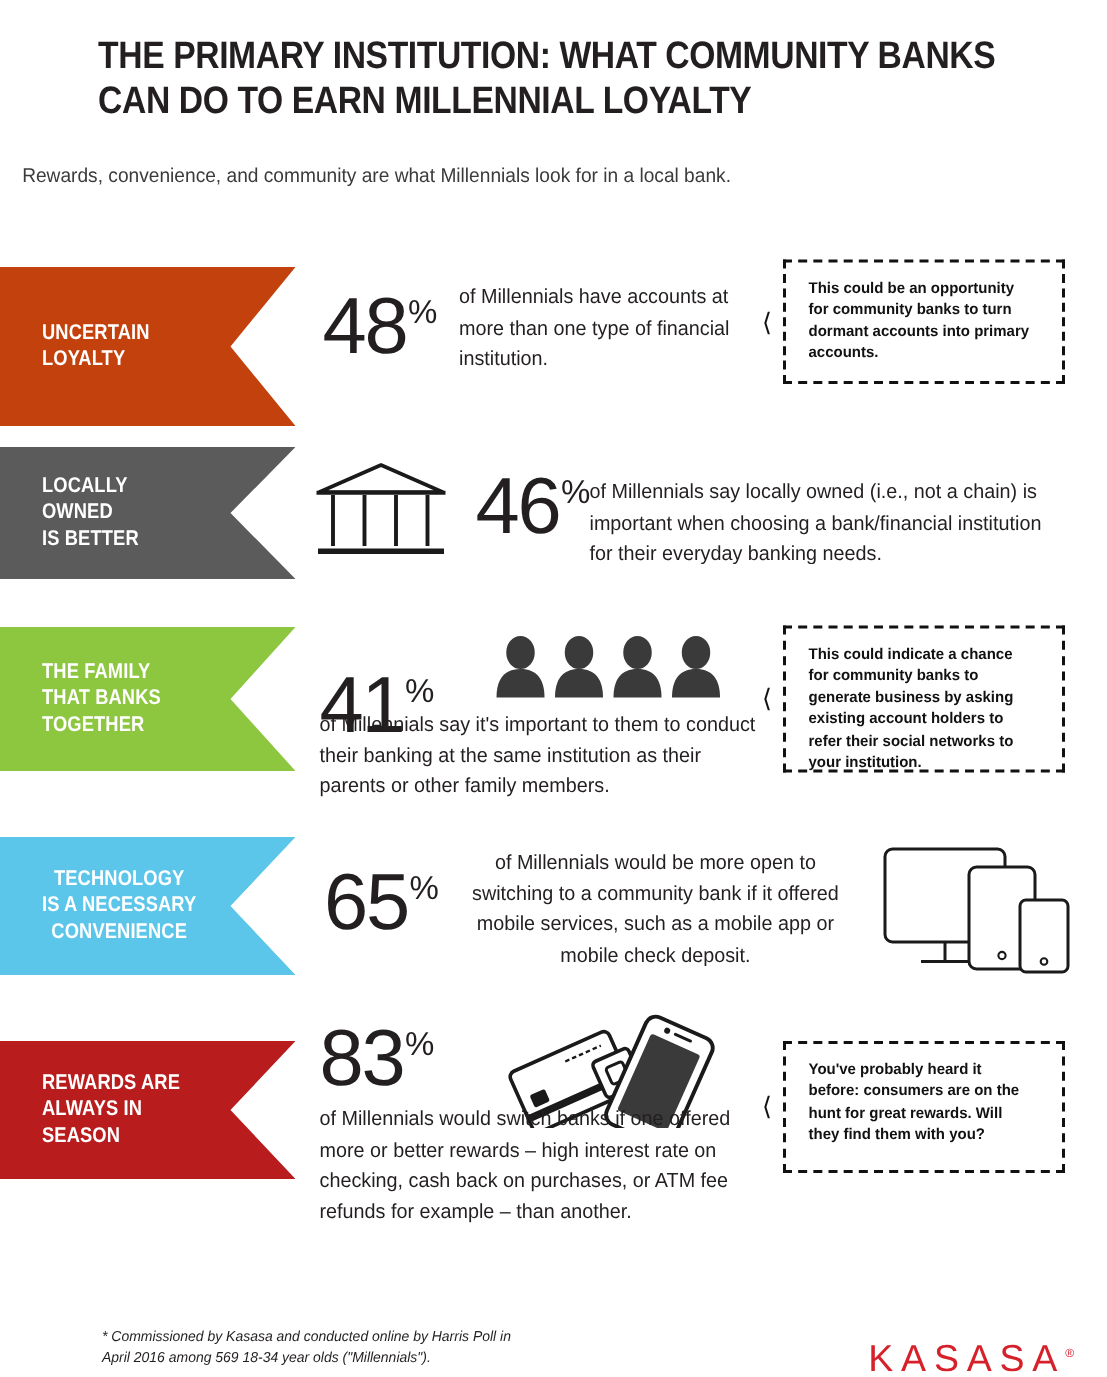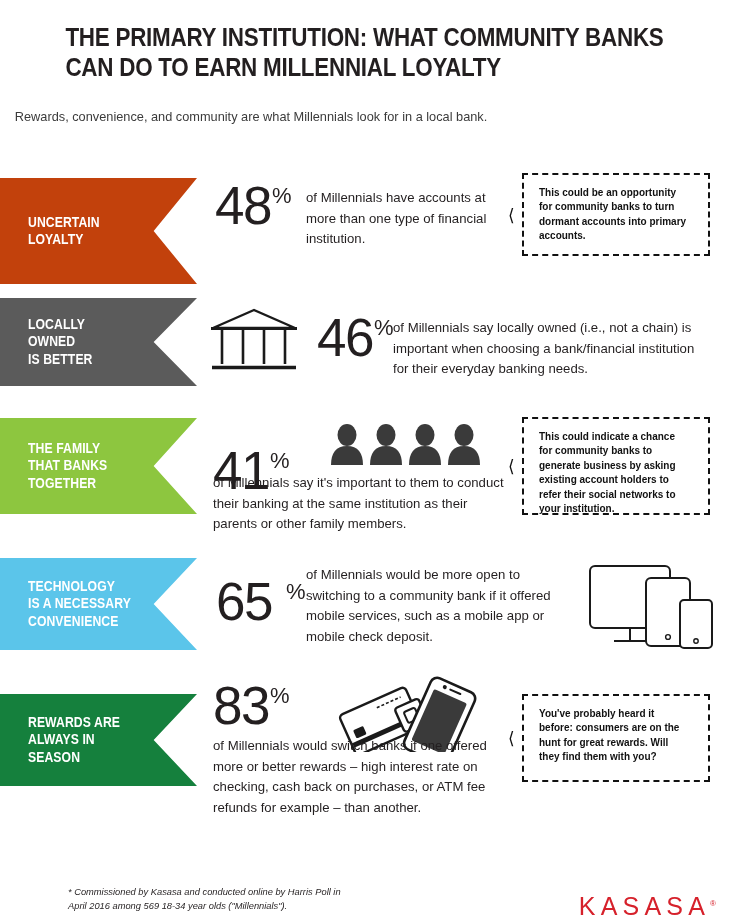--- a/index.html
+++ b/index.html
@@ -173,21 +173,21 @@
     <div class="subtitle">Rewards, convenience, and community are what Millennials look for in a local bank.</div>
   </div>
 
   <div class="section" style="top:150px;height:110px;">
 
     <div class="ribbon" style="top:12px;height:106px;width:197px;background:#c2410c;">
       <div class="ribbon-label">UNCERTAIN
 LOYALTY</div>
     </div>
 
-    <div style="position:absolute;left:215px;top:16px;justify-content:space-between;" class="pct">
+    <div style="position:absolute;left:215px;top:28px;justify-content:space-between;" class="pct">
       <span class="pct-num">48</span>
       <span class="pct-sym">%</span>
     </div>
 
     <div class="copy" style="position:absolute;left:306px;top:22px;width:205px;">of Millennials have accounts at more than one type of financial institution.</div>
 
     <div class="callout" style="left:522px;top:7px;width:188px;height:83px;">
       <span class="callout-notch">⟨</span>
       <div class="callout-text">This could be an opportunity for community banks to turn dormant accounts into primary accounts.</div>
     </div>
@@ -258,29 +258,29 @@
     </div>
 
     <div class="copy" style="position:absolute;left:213px;top:61px;width:310px;">of Millennials say it's important to them to conduct their banking at the same institution as their parents or other family members.</div>
 
     <div class="callout" style="left:522px;top:5px;width:188px;height:98px;">
       <span class="callout-notch">⟨</span>
       <div class="callout-text">This could indicate a chance for community banks to generate business by asking existing account holders to refer their social networks to your institution.</div>
     </div>
   </div>
 
-  <div class="section" style="top:538px;height:110px;">
+  <div class="section" style="top:538px;height:110px;text-align:center;">
 
     <div class="ribbon" style="top:4px;height:92px;width:197px;background:#5bc5ea;">
       <div class="ribbon-label">TECHNOLOGY
 IS A NECESSARY
 CONVENIENCE</div>
     </div>
 
-    <div style="position:absolute;left:216px;top:24px;gap:13px;" class="pct">
+    <div style="position:absolute;left:216px;top:24px;" class="pct">
       <span class="pct-num">65</span>
       <span class="pct-sym">%</span>
     </div>
 
     <div class="copy" style="position:absolute;left:306px;top:11px;width:270px;">of Millennials would be more open to switching to a community bank if it offered mobile services, such as a mobile app or mobile check deposit.</div>
 
     <div class="icon-wrap" style="left:588px;top:8px;">
       <svg width="128" height="88" viewBox="0 0 128 88" aria-hidden="true">
 
         <rect x="2" y="4" width="80" height="62" rx="5" ry="5" fill="#ffffff" stroke="#1a1a1a" stroke-width="2"></rect>
@@ -291,21 +291,21 @@
         <circle cx="80" cy="75" r="2.4" fill="none" stroke="#1a1a1a" stroke-width="1.4"></circle>
 
         <rect x="92" y="38" width="32" height="48" rx="4" ry="4" fill="#ffffff" stroke="#1a1a1a" stroke-width="2"></rect>
         <circle cx="108" cy="79" r="2.2" fill="none" stroke="#1a1a1a" stroke-width="1.4"></circle>
       </svg>
     </div>
   </div>
 
   <div class="section" style="top:658px;height:170px;">
 
-    <div class="ribbon" style="top:20px;height:92px;width:197px;background:#15803d;">
+    <div class="ribbon" style="top:20px;height:92px;width:197px;background:#b91c1c;">
       <div class="ribbon-label">REWARDS ARE
 ALWAYS IN
 SEASON</div>
     </div>
 
     <div style="position:absolute;left:213px;top:8px;" class="pct">
       <span class="pct-num">83</span>
       <span class="pct-sym">%</span>
     </div>
 

